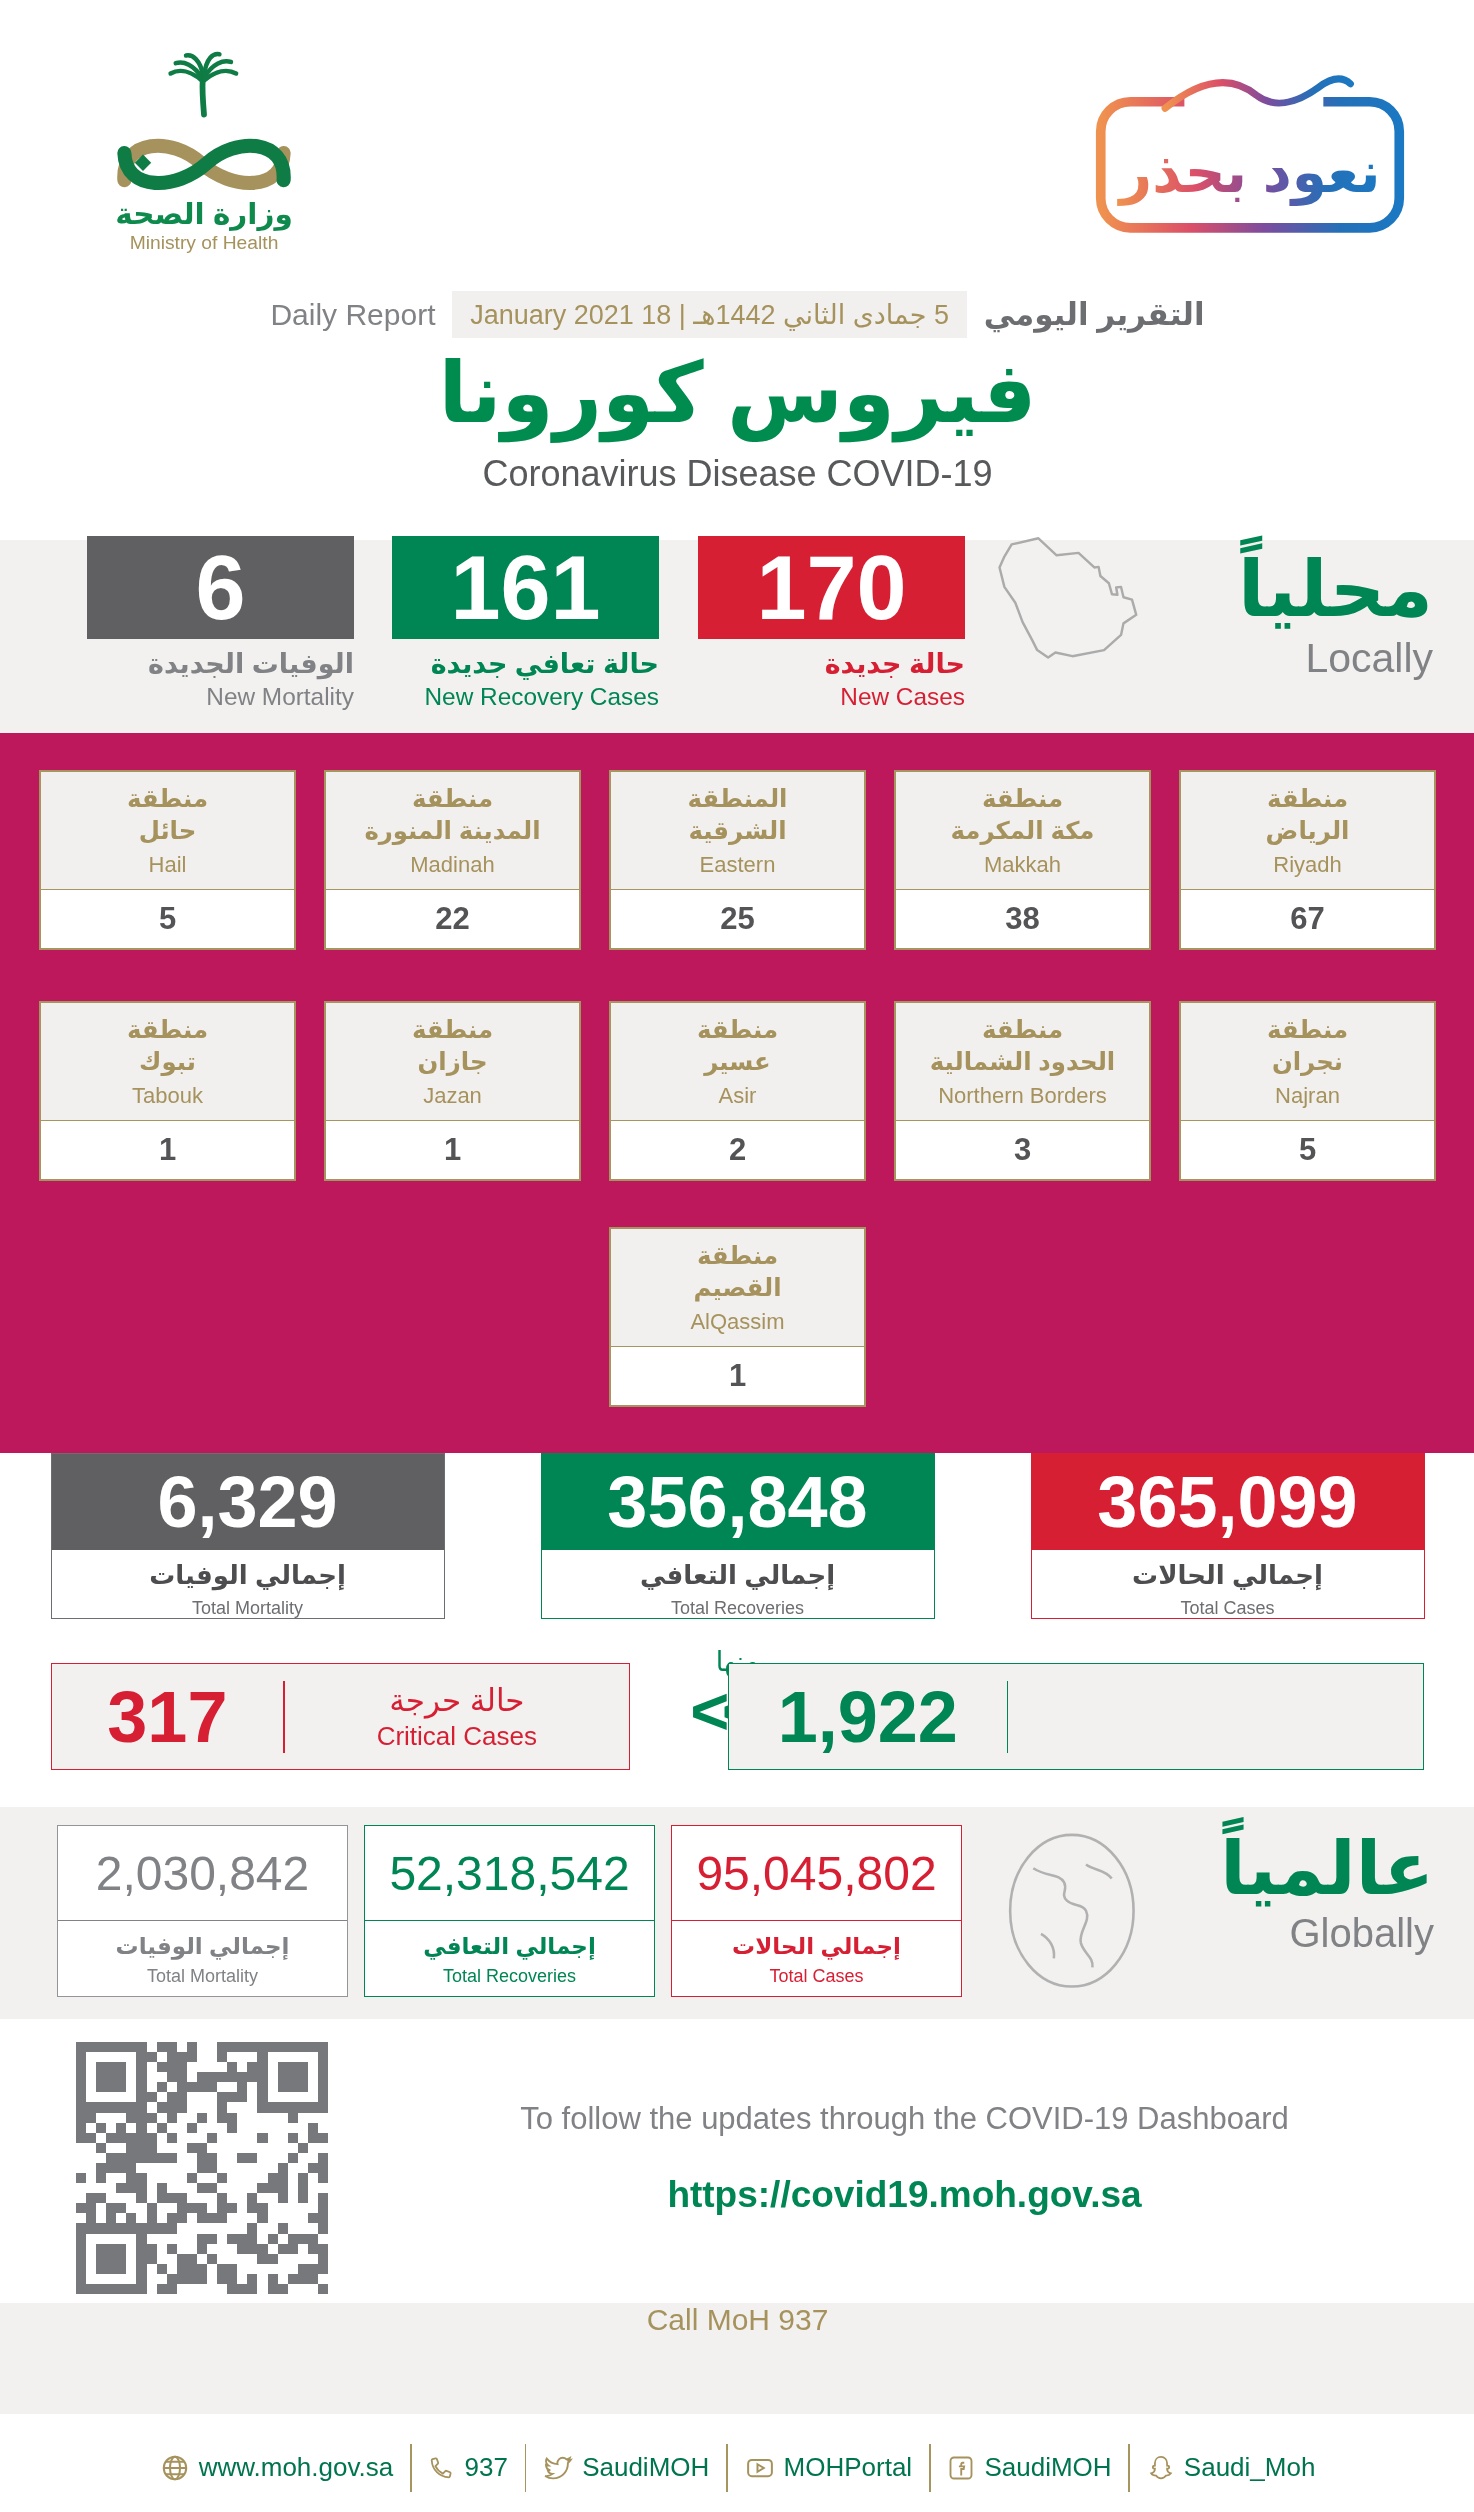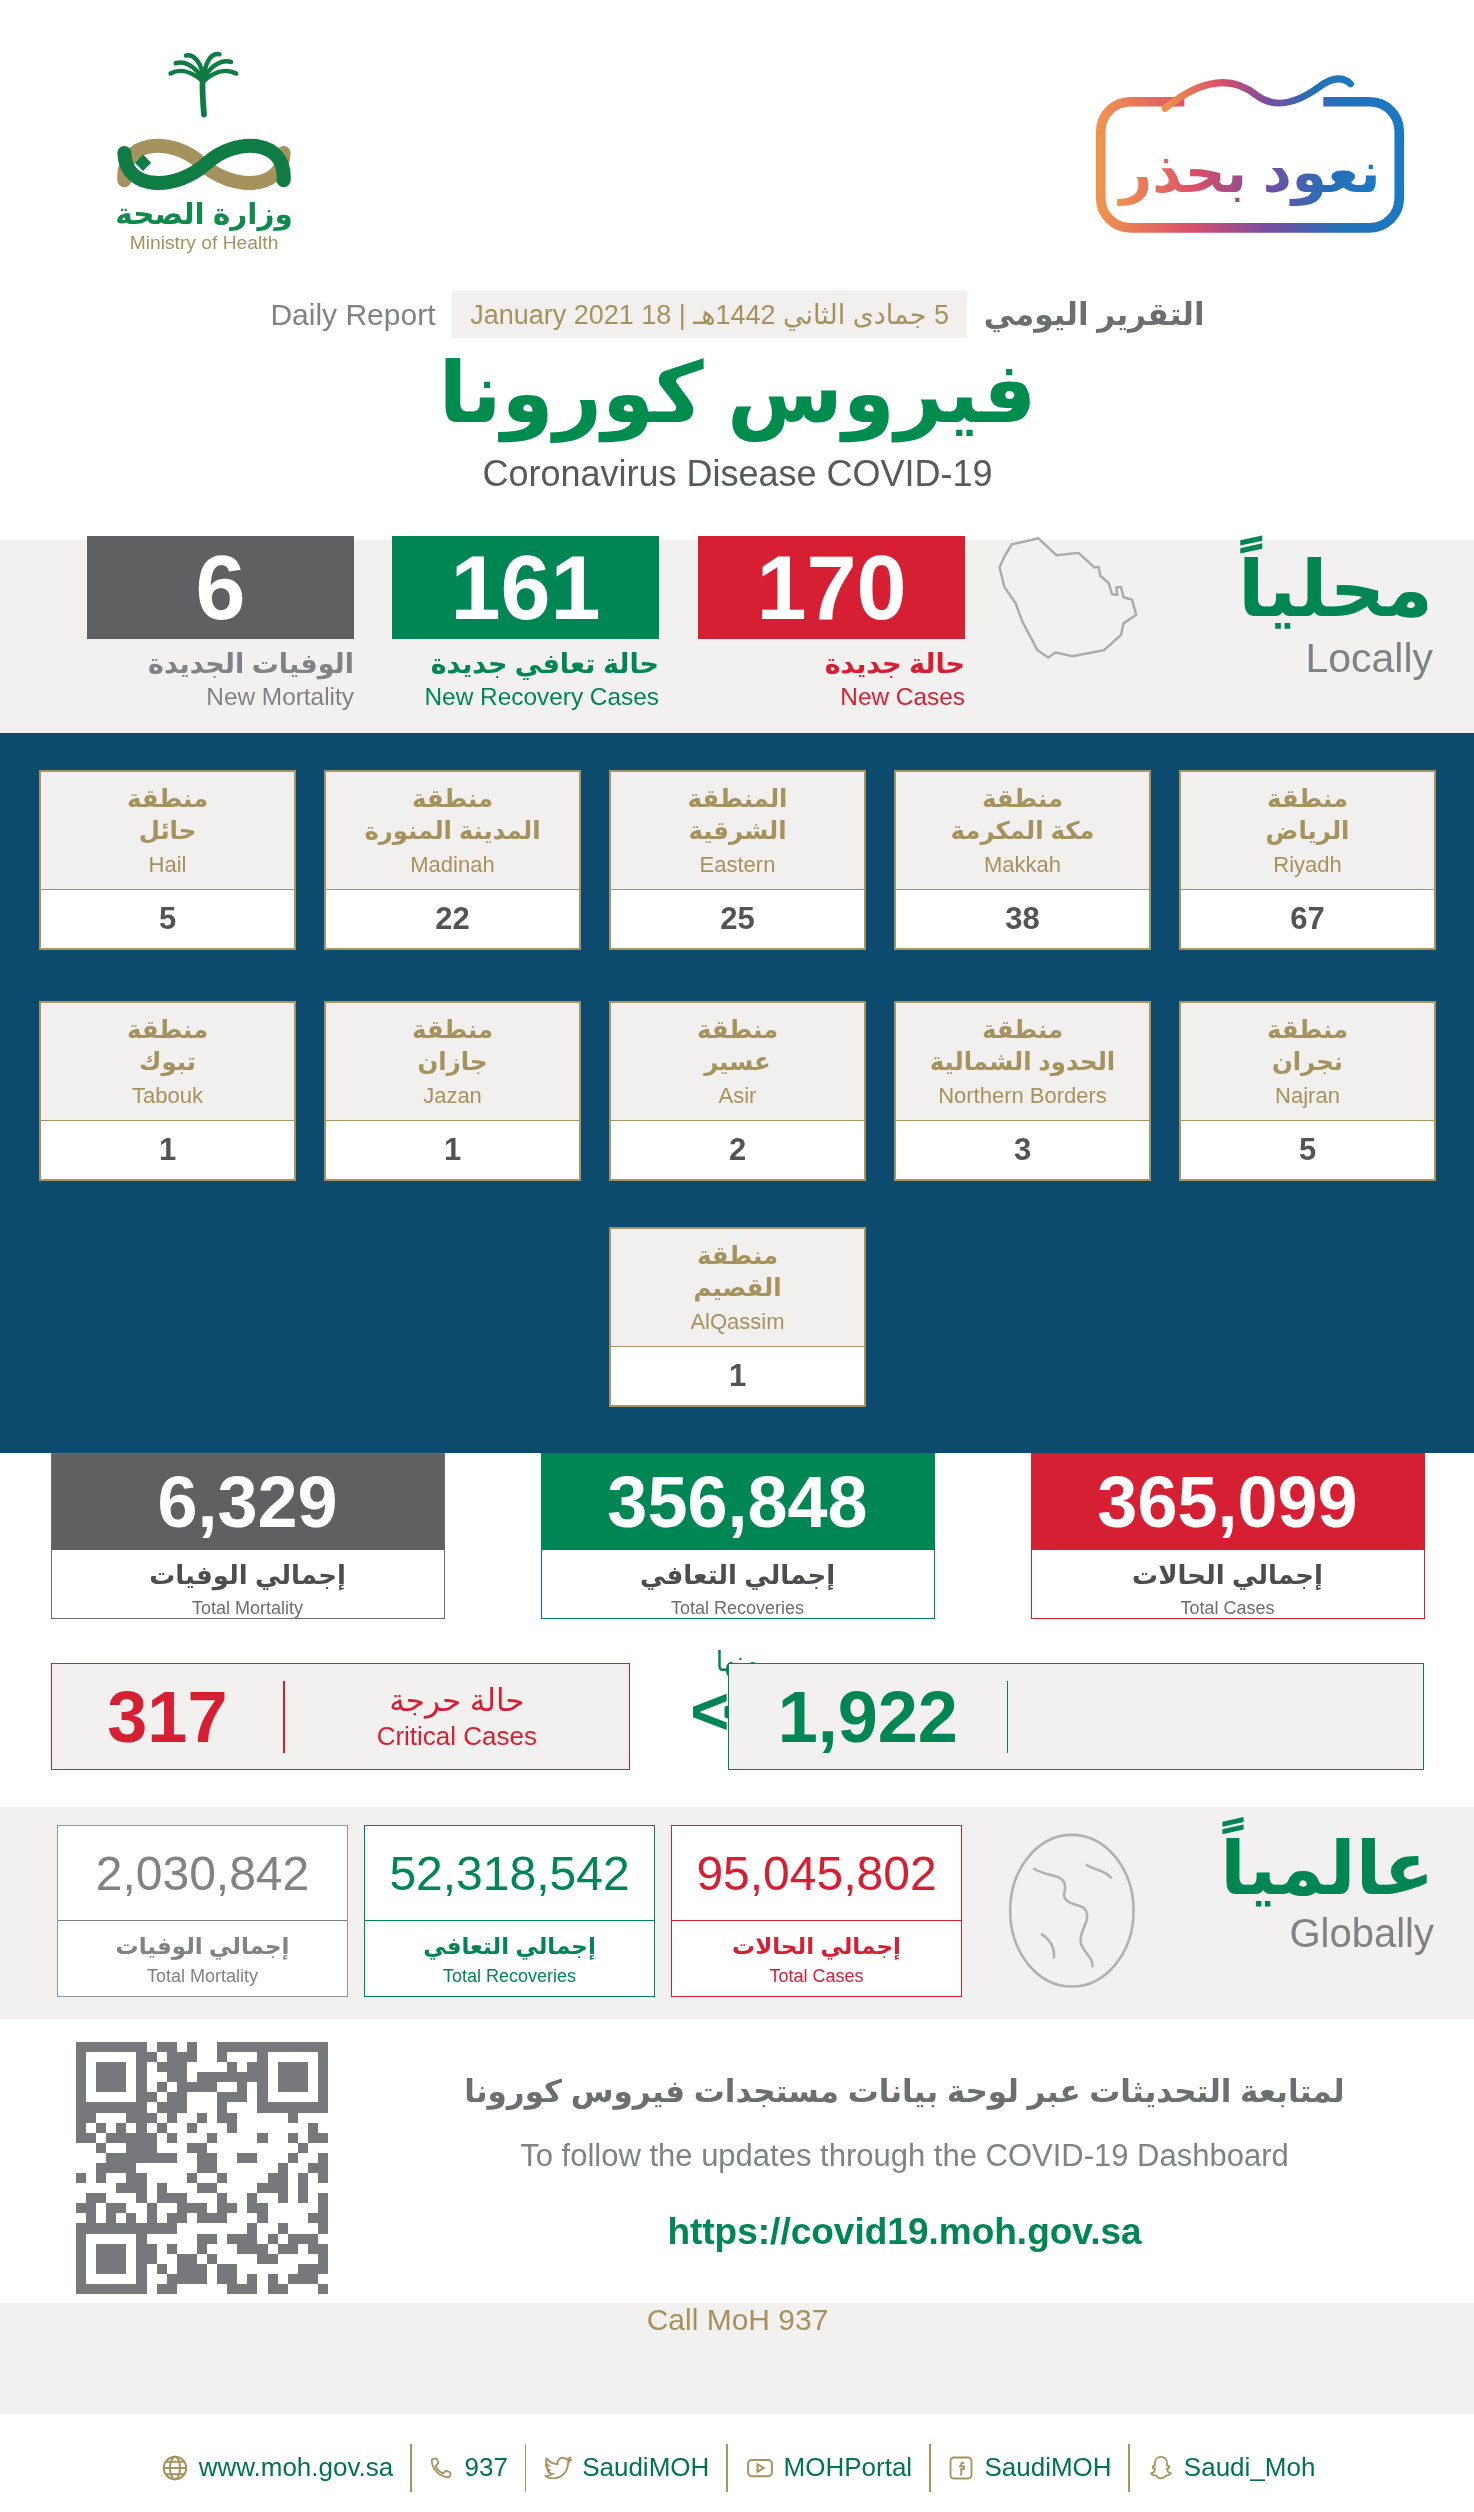--- a/index.html
+++ b/index.html
@@ -26,21 +26,21 @@
   .stat-labels{position:absolute;top:109px;width:267px;text-align:right;line-height:1.15}
   .sl-ar{font-size:27px;font-weight:bold}
   .sl-en{font-size:24.4px;margin-top:2.6px}
   .pos1{left:87px}.pos2{left:392px}.pos3{left:698px}
   .map{position:absolute;left:962px;top:-9px}
   .loc-head{position:absolute;right:42px;top:5.1px;text-align:right}
   .loc-ar{font-size:77px;font-weight:bold;color:#008554;line-height:1.15}
   .loc-en{font-size:41px;color:#808285;margin-top:1.3px}
 
   
-  .regions{height:720px;box-sizing:border-box;padding-top:37px;background:#0c4a6e}
+  .regions{height:720px;box-sizing:border-box;padding-top:37px;background:#be185d}
   .rrow{display:flex;justify-content:center;gap:28px}
   .rrow2{margin-top:51px}
   .rrow3{margin-top:46px}
   .rcard{width:257px;height:180px;border:2.6px solid #A6955F;box-sizing:border-box;background:#fff}
   .rcard-top{height:118px;background:#F1F0EE;border-bottom:1.9px solid #A6955F;box-sizing:border-box;
              display:flex;flex-direction:column;align-items:center;justify-content:center}
   .r-ar{font-size:24.4px;font-weight:bold;color:#A6925C;text-align:center;line-height:1.3}
   .r-en{font-size:22px;color:#A6925C;margin-top:5.1px}
   .rcard-num{height:57px;display:flex;align-items:center;justify-content:center;font-size:31px;font-weight:bold;color:#545456}
 
@@ -654,21 +654,20 @@
       <rect x="8" y="24" width="1" height="1" fill="#77787B"></rect>
       <rect x="9" y="24" width="1" height="1" fill="#77787B"></rect>
       <rect x="15" y="24" width="1" height="1" fill="#77787B"></rect>
       <rect x="16" y="24" width="1" height="1" fill="#77787B"></rect>
       <rect x="17" y="24" width="1" height="1" fill="#77787B"></rect>
       <rect x="19" y="24" width="1" height="1" fill="#77787B"></rect>
       <rect x="20" y="24" width="1" height="1" fill="#77787B"></rect>
       <rect x="24" y="24" width="1" height="1" fill="#77787B"></rect>
     </svg>
   <div class="dash-text">
-    <div class="dash-ar rtl">لمتابعة التحديثات عبر لوحة بيانات مستجدات فيروس كورونا</div>
     <div class="dash-en">To follow the updates through the COVID-19 Dashboard</div>
     <a class="dash-url" href="#">https://covid19.moh.gov.sa</a>
   </div>
 </div>
 
 <div class="call band">
   <div class="call-en">Call MoH 937</div>
 </div>
 
 <div class="footer">

